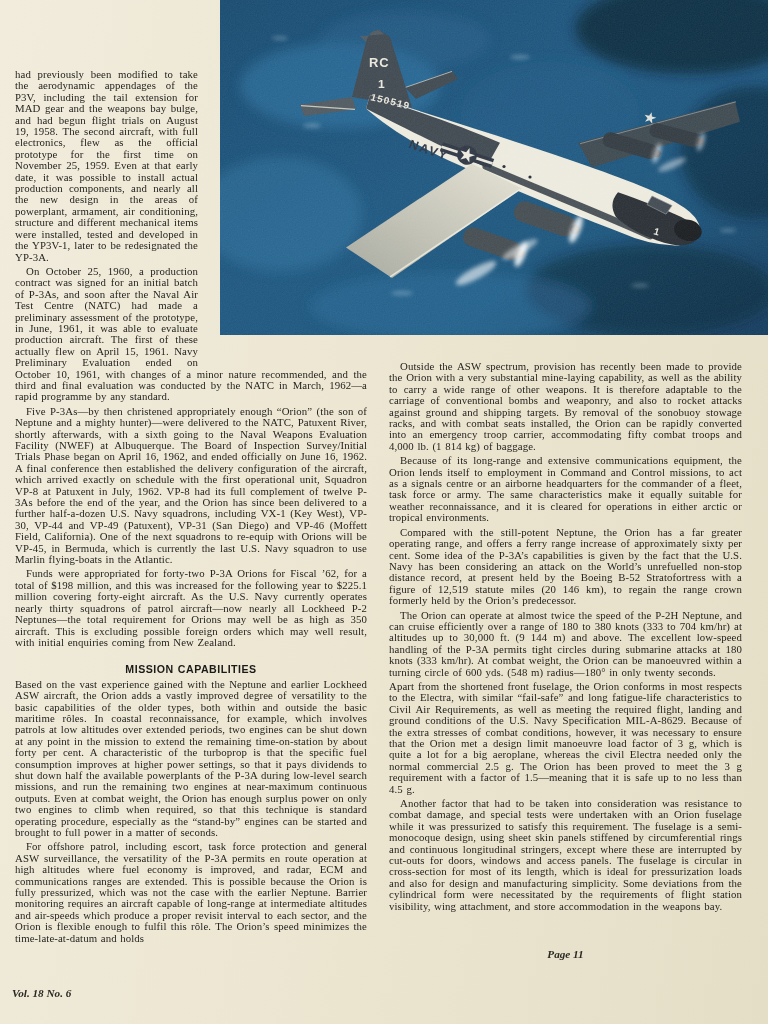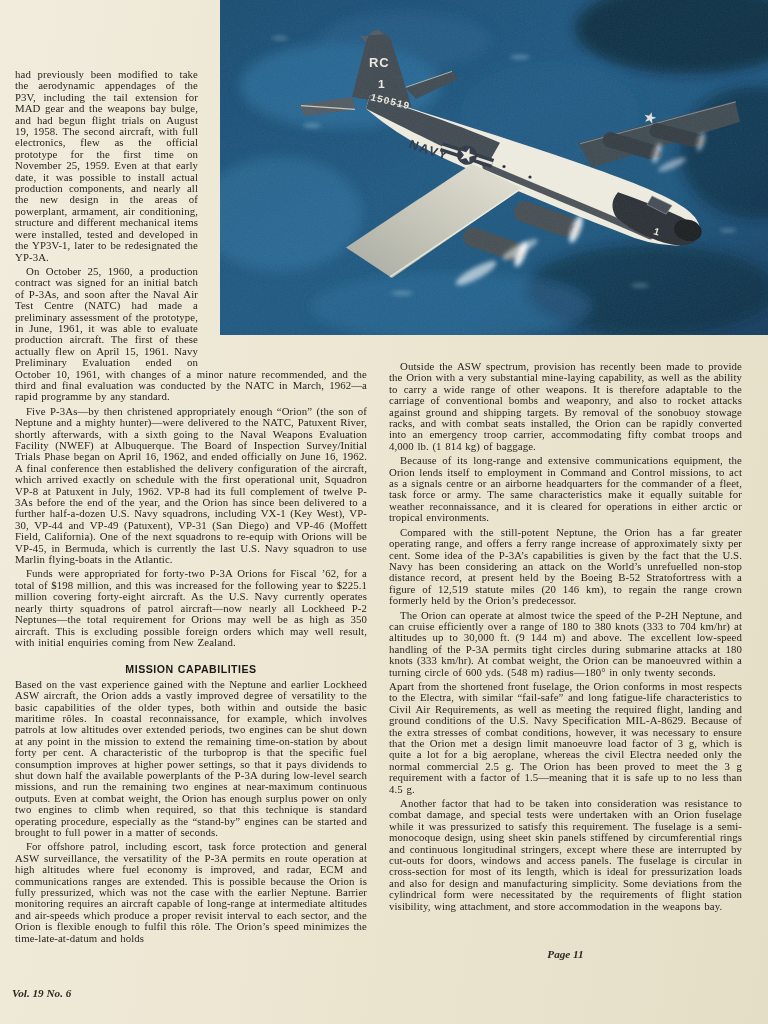--- a/index.html
+++ b/index.html
@@ -173,15 +173,15 @@
     <div class="blocks">
         <p class="para ind"><span>Outside the ASW spectrum, provision has recently been made to provide the Orion with a very substantial mine-laying capability, as well as the ability to carry a wide range of other weapons. It is therefore adaptable to the carriage of conventional bombs and weaponry, and also to rocket attacks against ground and shipping targets.  By removal of the sonobuoy stowage racks, and with combat seats installed, the Orion can be rapidly converted into an emergency troop carrier, accommodating fifty combat troops and 4,000 lb. (1 814 kg) of baggage.</span></p>
         <p class="para ind"><span>Because of its long-range and extensive communications equipment, the Orion lends itself to employment in Command and Control missions, to act as a signals centre or an airborne headquarters for the commander of a fleet, task force or army. The same characteristics make it equally suitable for weather reconnaissance, and it is cleared for operations in either arctic or tropical environments.</span></p>
         <p class="para ind"><span>Compared with the still-potent Neptune, the Orion has a far greater operating range, and offers a ferry range increase of approximately sixty per cent.  Some idea of the P-3A’s capabilities is given by the fact that the U.S. Navy has been considering an attack on the World’s unrefuelled non-stop distance record, at present held by the Boeing B-52 Stratofortress with a figure of 12,519 statute miles (20 146 km), to regain the range crown formerly held by the Orion’s predecessor.</span></p>
         <p class="para ind"><span>The Orion can operate at almost twice the speed of the P-2H Neptune, and can cruise efficiently over a range of 180 to 380 knots (333 to 704 km/hr) at altitudes up to 30,000 ft. (9 144 m) and above.  The excellent low-speed handling of the P-3A permits tight circles during submarine attacks at 180 knots (333 km/hr).  At combat weight, the Orion can be manoeuvred within a turning circle of 600 yds.  (548 m) radius—180° in only twenty seconds.</span></p>
         <p class="para"><span>Apart from the shortened front fuselage, the Orion conforms in most respects to the Electra, with similar “fail-safe” and long fatigue-life characteristics to Civil Air Requirements, as well as meeting the required flight, landing and ground conditions of the U.S. Navy Specification MIL-A-8629.  Because of the extra stresses of combat conditions, however, it was necessary to ensure that the Orion met a design limit manoeuvre load factor of 3 g, which is quite a lot for a big aeroplane, whereas the civil Electra needed only the normal commercial 2.5 g.  The Orion has been proved to meet the 3 g requirement with a factor of 1.5—meaning that it is safe up to no less than 4.5 g.</span></p>
         <p class="para ind"><span>Another factor that had to be taken into consideration was resistance to combat damage, and special tests were undertaken with an Orion fuselage while it was pressurized to satisfy this requirement.  The fuselage is a semi-monocoque design, using sheet skin panels stiffened by circumferential rings and continuous longitudinal stringers, except where these are interrupted by cut-outs for doors, windows and access panels.  The fuselage is circular in cross-section for most of its length, which is ideal for pressurization loads and also for design and manufacturing simplicity.  Some deviations from the cylindrical form were necessitated by the requirements of flight station visibility, wing attachment, and store accommodation in the weapons bay.</span></p>
       </div>
   </div>
 
-  <div class="footer" id="footer-left">Vol. 19 No. 6</div>
+  <div class="footer" id="footer-left">Vol. 18 No. 6</div>
   <div class="footer" id="footer-right">Page 11</div>
 </div>
 
 </body></html>

